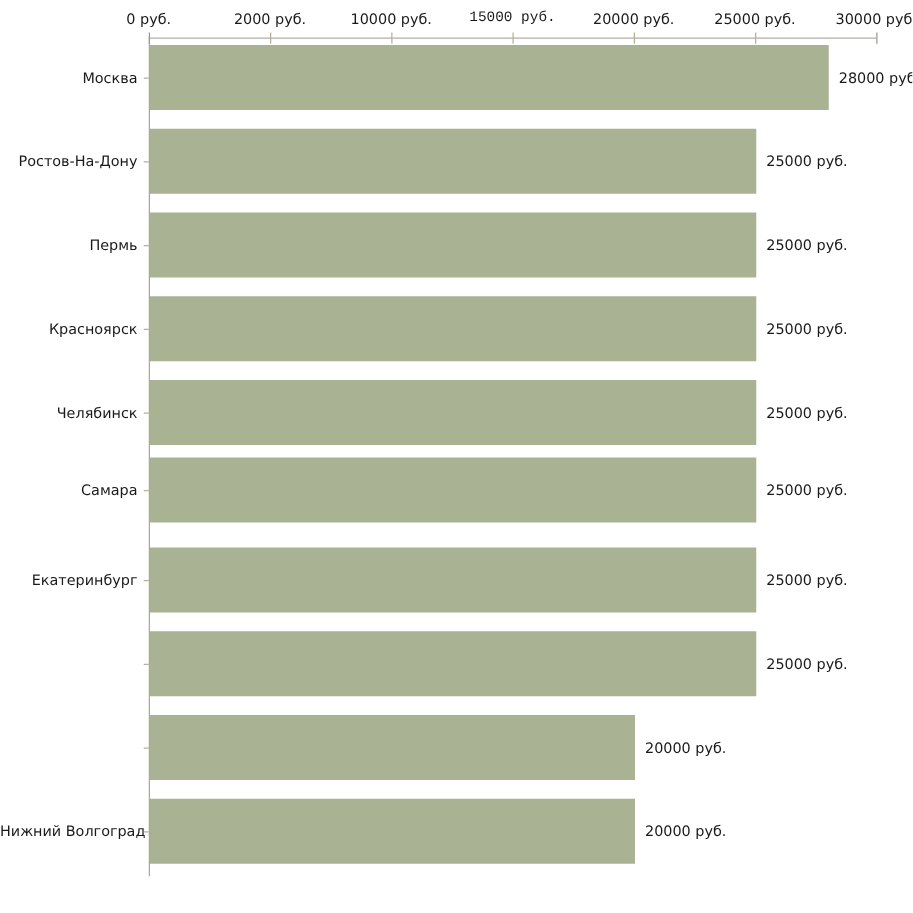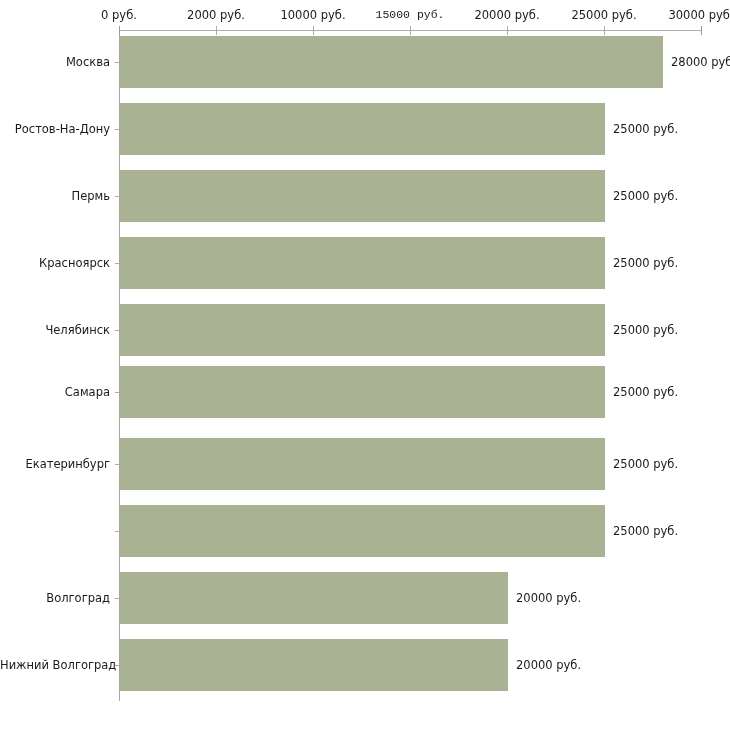--- a/index.html
+++ b/index.html
@@ -157,21 +157,20 @@
           <div class="cat-tick" style="top: 26px;"></div>
           <div class="bar" style="width: 485px; background: rgb(170, 178, 148);"></div>
           <div class="bar-value-label" style="left: 613px;">25000 руб.</div>
         </div>
         <div class="bar-row" style="top: 505px; height: 52px;">
           <div class="cat-tick" style="top: 26px;"></div>
           <div class="bar" style="width: 485px; background: rgb(170, 178, 148);"></div>
           <div class="bar-value-label" style="left: 613px;">25000 руб.</div>
         </div>
         <div class="bar-row" style="top: 572px; height: 52px;">
-          <div class="cat-label" style="left: 0px; width: 110px; right: auto;">Волгоград</div>
           <div class="cat-tick" style="top: 26px;"></div>
           <div class="bar" style="width: 388px; background: rgb(170, 178, 148);"></div>
           <div class="bar-value-label" style="left: 516px;">20000 руб.</div>
         </div>
         <div class="bar-row" style="top: 639px; height: 52px;">
           <div class="cat-label" style="left: 0px; width: 110px; right: auto;">Нижний Волгоград</div>
           <div class="cat-tick" style="top: 26px;"></div>
           <div class="bar" style="width: 388px; background: rgb(170, 178, 148);"></div>
           <div class="bar-value-label" style="left: 516px;">20000 руб.</div>
         </div>

